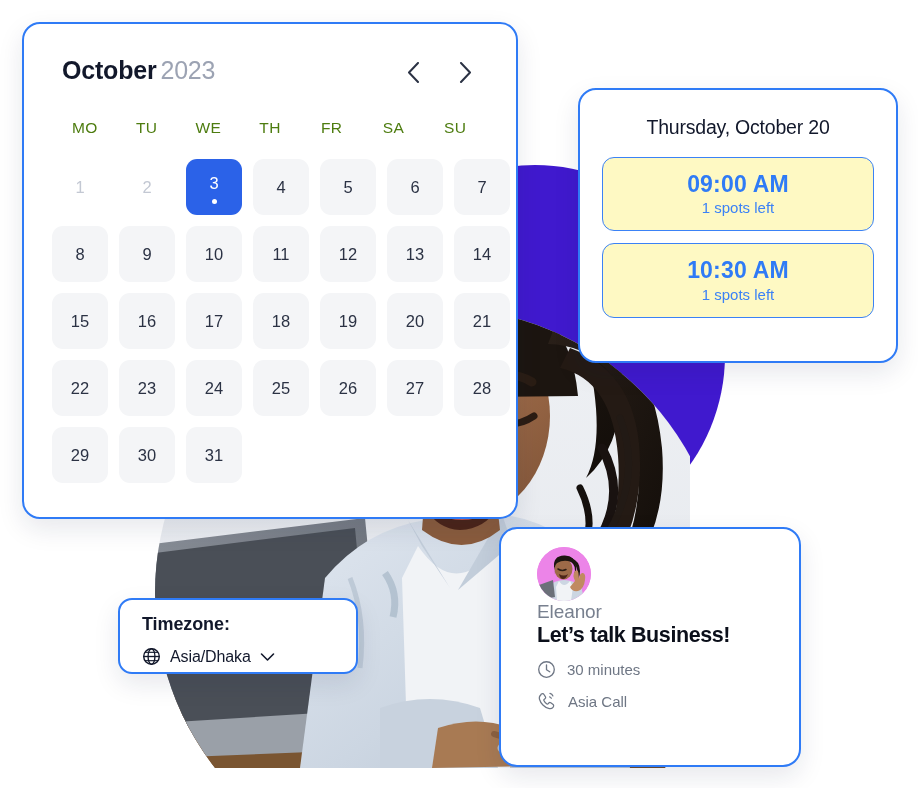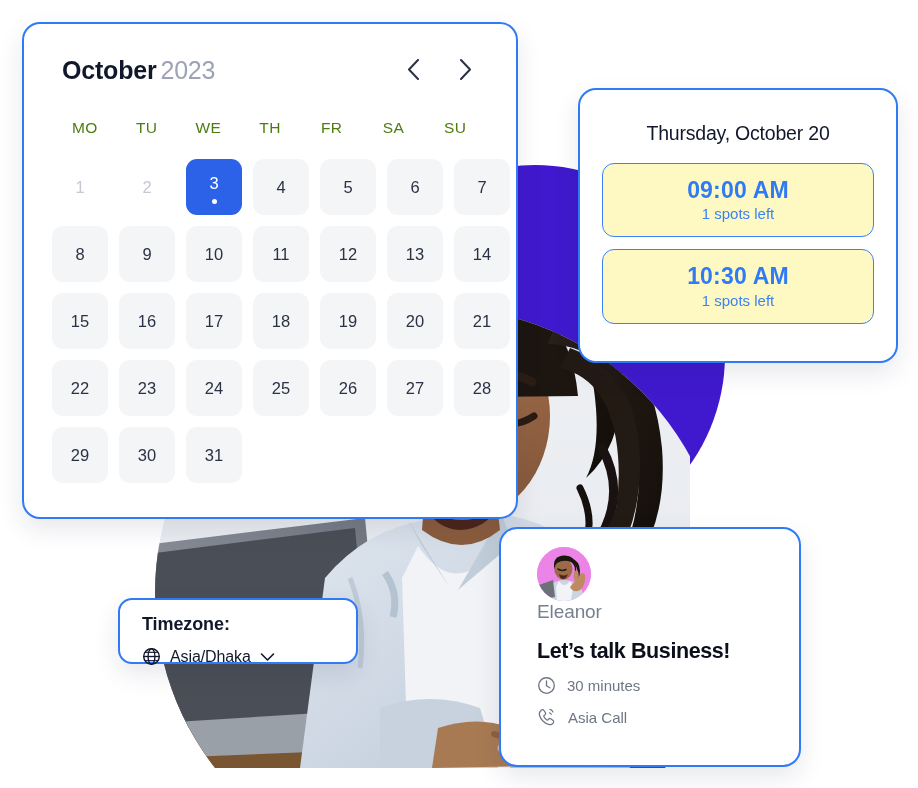--- a/index.html
+++ b/index.html
@@ -60,21 +60,21 @@
     left: 22px;
     top: 22px;
     width: 496px;
     height: 497px;
     z-index: 6;
     padding: 24px 26px 22px 26px;
   }
 
   .cal-header {
     display: flex;
-    align-items: flex-start;
+    align-items: flex-end;
     justify-content: space-between;
     padding: 8px 12px 0 12px;
   }
   .cal-title {
     font-size: 25px;
     font-weight: 700;
     letter-spacing: -0.2px;
     color: #12182B;
     white-space: nowrap;
   }
@@ -149,21 +149,21 @@
   .day .num { line-height: 1; }
   .day.selected .num { transform: translateY(-4px); }
 
   
   #slots-card {
     left: 578px;
     top: 88px;
     width: 320px;
     height: 275px;
     z-index: 7;
-    padding: 28px 22px 20px 22px;
+    padding: 22px 22px 20px 22px;
   }
   .slots-title {
     text-align: center;
     font-size: 19.5px;
     font-weight: 500;
     color: #12182B;
     letter-spacing: -0.2px;
     margin-top: 4px;
     margin-bottom: 18px;
   }
@@ -189,21 +189,21 @@
     font-weight: 400;
     color: #3B82F6;
     margin-top: 2px;
   }
 
   
   #timezone-card {
     left: 118px;
     top: 598px;
     width: 240px;
-    height: 66px;
+    height: 76px;
     z-index: 8;
     padding: 14px 20px 14px 22px;
     border-radius: 14px;
   }
   .tz-label {
     font-size: 18px;
     font-weight: 700;
     color: #12182B;
     letter-spacing: -0.1px;
   }
@@ -243,21 +243,21 @@
   .host-name {
     font-size: 19px;
     font-weight: 400;
     color: #78808F;
     letter-spacing: -0.1px;
   }
   .meeting-title {
     font-size: 21.5px;
     font-weight: 700;
     color: #0B0F1A;
-    margin-top: 16px;
+    margin-top: 0;
     letter-spacing: -0.4px;
     white-space: nowrap;
   }
   .meta-row {
     display: flex;
     align-items: center;
     gap: 11px;
     margin-top: 12px;
   }
   .meta-row .meta-text {

